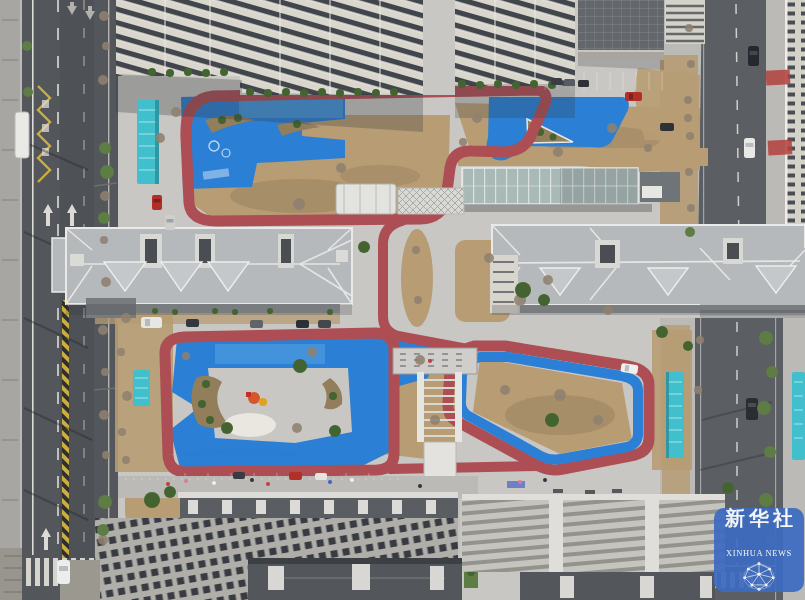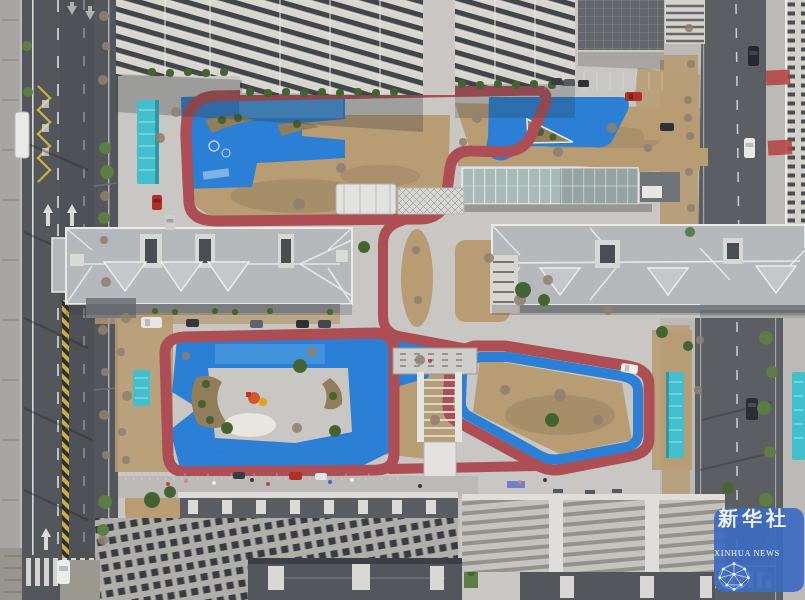--- a/index.html
+++ b/index.html
@@ -7,21 +7,21 @@
   .photo>svg{position:absolute;left:0;top:0}
   
   .fc{fill:var(--concrete)} .fsw{fill:var(--sidewalk)} .fa{fill:var(--asphalt)} .fa2{fill:var(--asphalt2)}
   .fd{fill:var(--dirt)} .fdd{fill:var(--dirt_dark)} .fg{fill:var(--green)} .fgd{fill:var(--green_dark)}
   .fb{fill:var(--blue)} .fbl{fill:var(--blue_light)} .froof{fill:var(--roof)} .fteal{fill:var(--teal)} .fsand{fill:var(--sand)}
   .fw{fill:var(--lane_white)}
   .sw{stroke:var(--lane_white)} .sr{stroke:var(--red)} .sb{stroke:var(--blue)}
   .track{fill:none;stroke-linejoin:round;stroke-linecap:round}
   .ridge{fill:none;stroke:var(--ridge);stroke-width:1.6;opacity:.9}
   .wm{position:absolute;left:714px;top:508px;width:90px;height:84px;background:var(--wm_blue,#3e6bc1);
-      opacity:.93;border-radius:10px;display:flex;flex-direction:column;
+      opacity:.93;border-radius:10px;display:flex;flex-direction:column;align-items:center;
       justify-content:center;color:#fff;z-index:5}
   .wm-cn{font-size:20px;font-weight:bold;letter-spacing:4px;text-indent:4px;line-height:1;white-space:nowrap}
   .wm-en{font-family:"Liberation Serif",serif;font-size:8.5px;letter-spacing:.6px;margin-top:20px;white-space:nowrap}
   .wm-globe{margin-top:2px;opacity:.95}
 </style>
 </head>
 <body>
 
 <div class="photo" aria-label="Aerial drone view of a residential compound: blue playground surfaces and a red jogging track wind between apartment buildings, with city roads on both sides">
 <svg width="805" height="600" viewBox="0 0 805 600">

